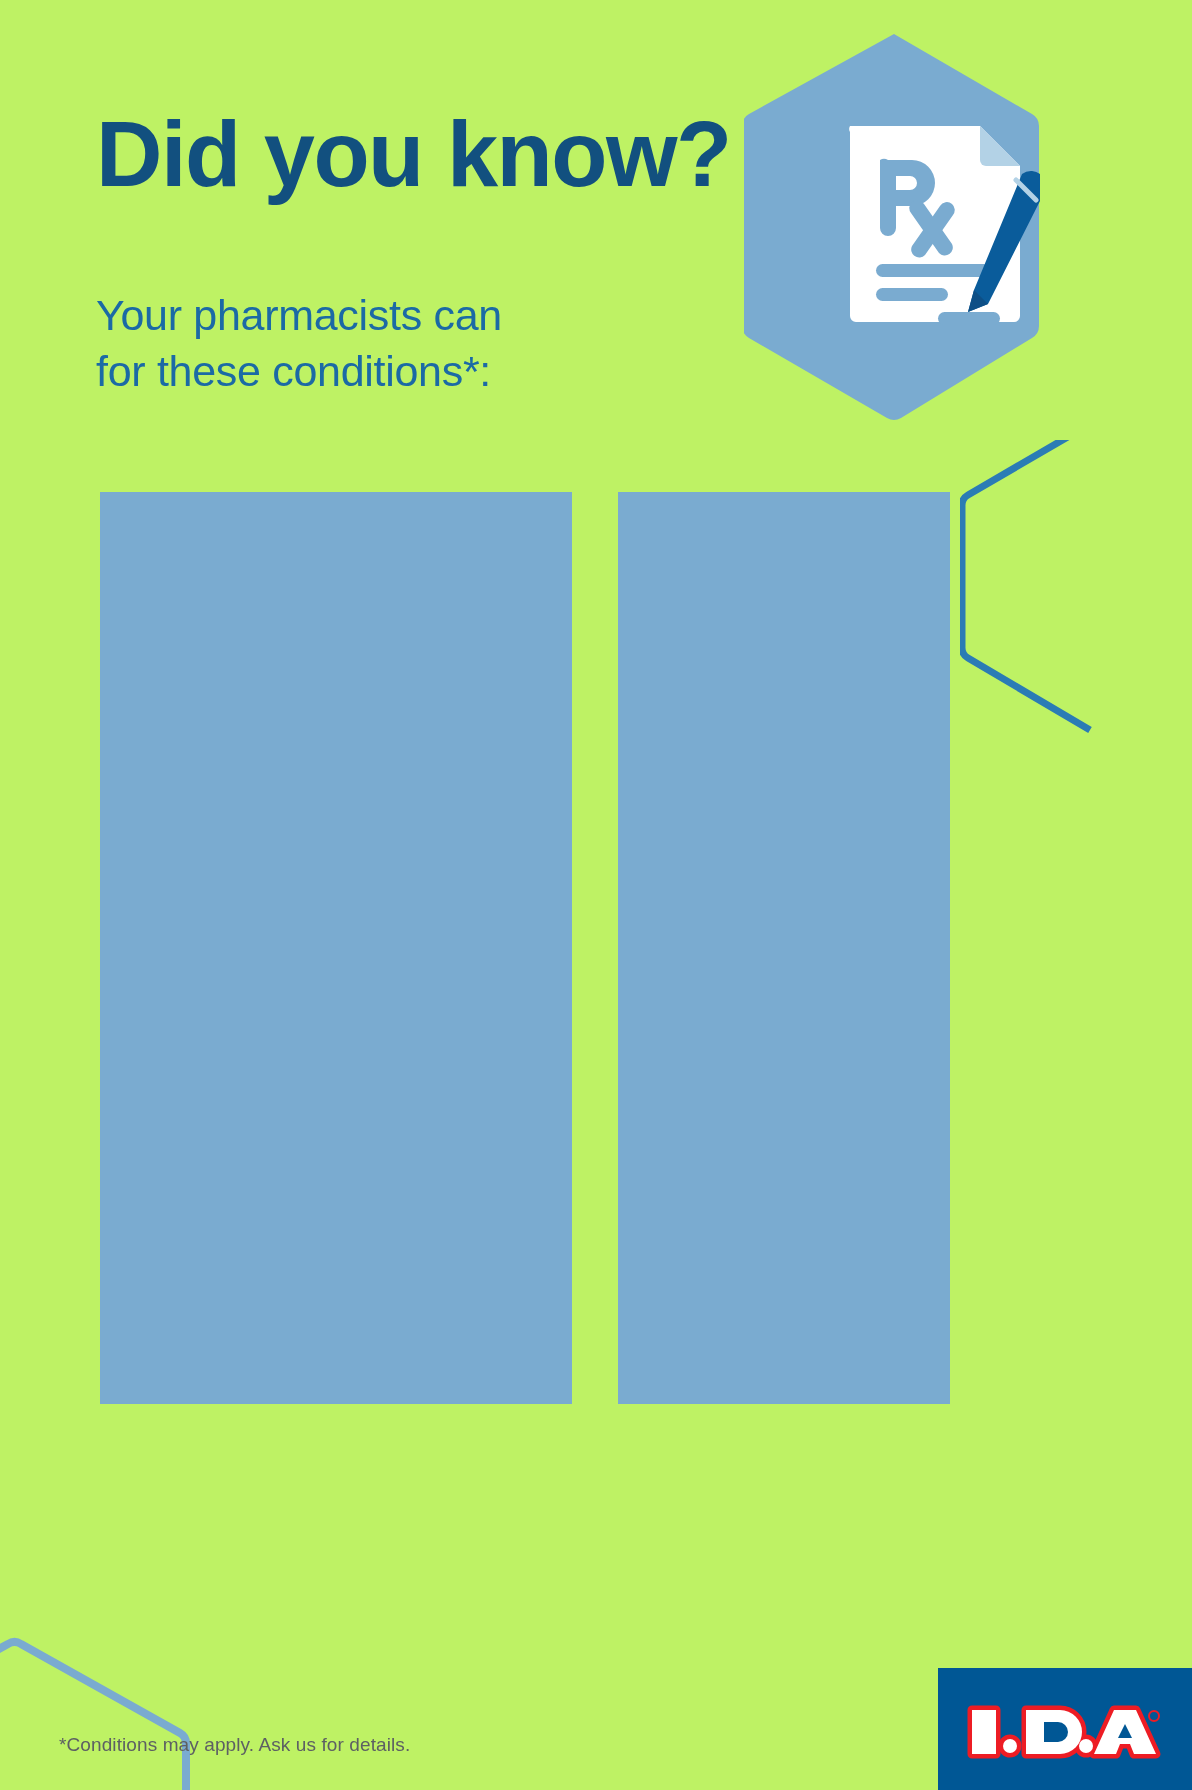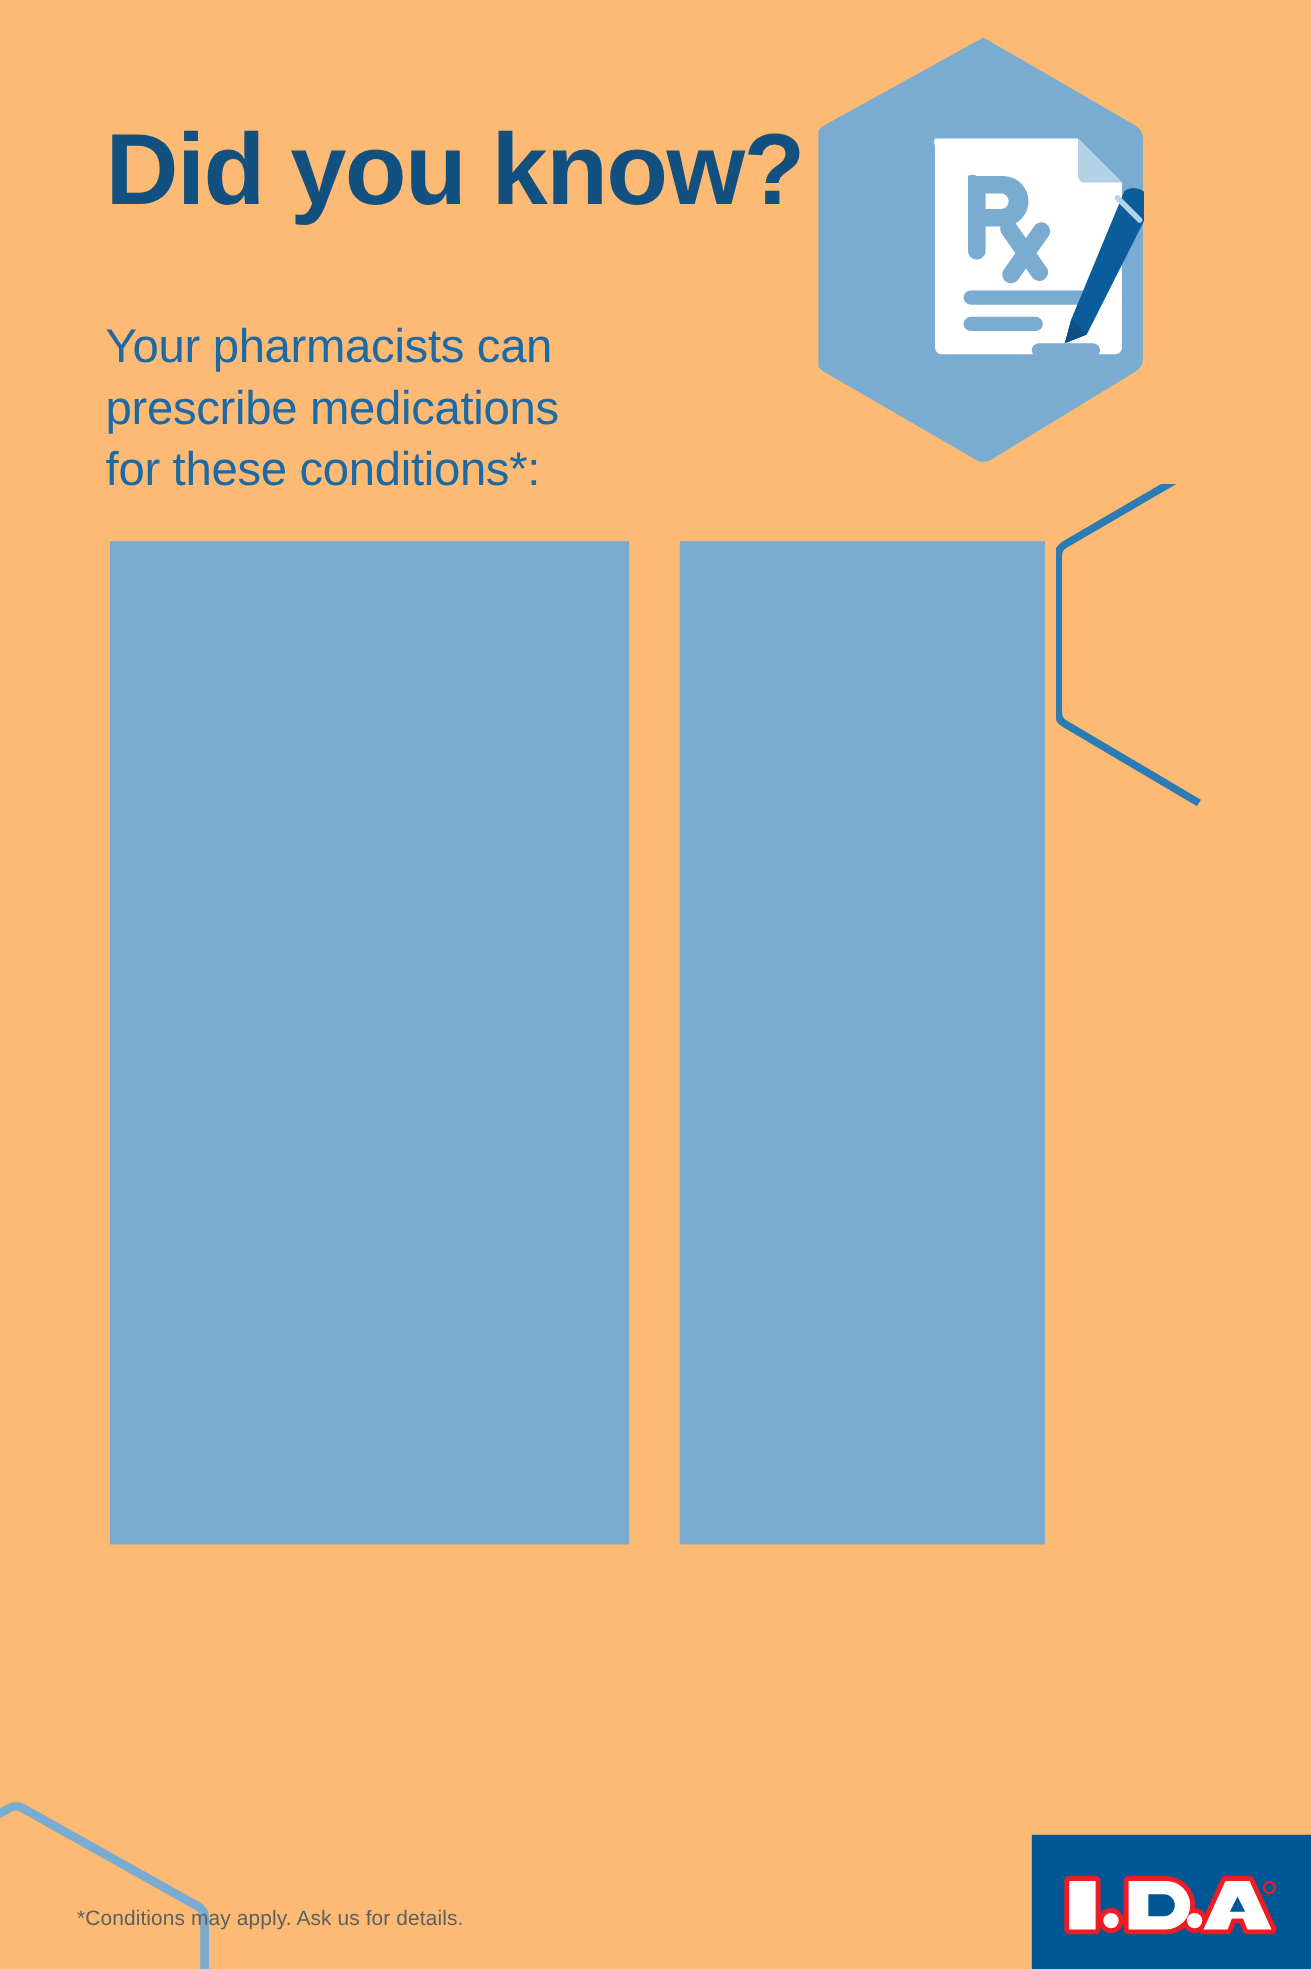--- a/index.html
+++ b/index.html
@@ -5,21 +5,21 @@
   html, body {
     margin: 0;
     padding: 0;
     background: #ffffff;
   }
   #poster {
     position: relative;
     width: 1192px;
     height: 1790px;
     overflow: hidden;
-    background: #fdba74;
+    background: #bef264;
     font-family: "Liberation Sans", sans-serif;
   }
 
   
   .hex-deco {
     position: absolute;
     pointer-events: none;
   }
 
   
@@ -58,21 +58,21 @@
 
   .panel-list {
     margin: 0;
     padding: 0;
     list-style: none;
   }
 
   
   #footnote {
     position: absolute;
-    left: 70px;
+    left: 59px;
     top: 1734px;
     font-size: 19px;
     color: #5d6063;
     letter-spacing: 0.1px;
     white-space: nowrap;
   }
 
   
   #logo-block {
     position: absolute;
@@ -125,21 +125,20 @@
   </svg>
 
   <svg class="hex-deco" style="left:-120px; top:1632px; width:440px; height:180px;" viewBox="0 0 440 180" xmlns="http://www.w3.org/2000/svg">
     <path d="M-40 178 L-40 112 a12 12 0 0 1 6 -11 L128 12 a12 12 0 0 1 13 0 L300 101 a12 12 0 0 1 6 11 L306 200" fill="none" stroke="#7aabd0" stroke-width="8" stroke-linejoin="round"></path>
   </svg>
 
   <div id="headline">Did you know?</div>
 
   <div id="subhead">
     <span class="sh-line">Your pharmacists can</span>
-    <span class="sh-line">prescribe medications</span>
     <span class="sh-line">for these conditions*:</span>
   </div>
 
   <div class="panel" id="panel-left">
     <ul class="panel-list"></ul>
   </div>
   <div class="panel" id="panel-right">
     <ul class="panel-list"></ul>
   </div>
 

